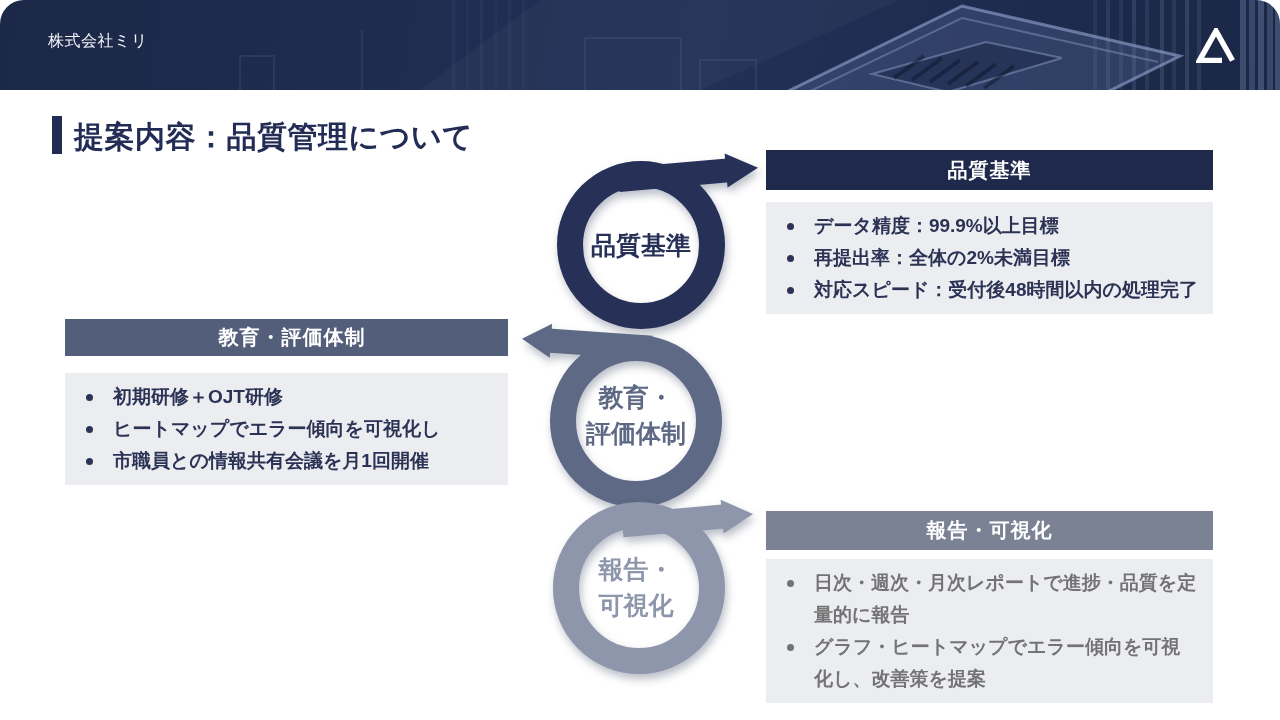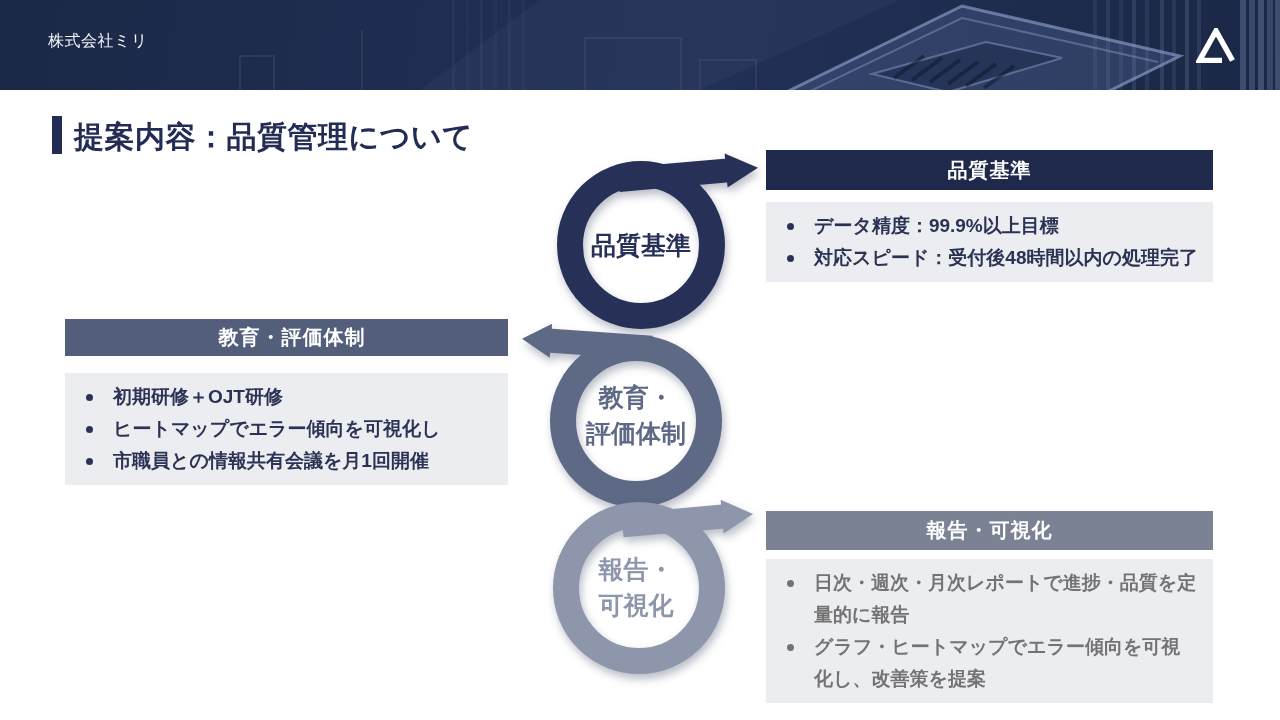--- a/index.html
+++ b/index.html
@@ -1,17 +1,17 @@
 <!DOCTYPE html>
 <html lang="ja"><head>
 <meta charset="utf-8">
 <style>
   html,body{margin:0;padding:0;background:#fff;}
   body{font-family:"Liberation Sans","DejaVu Sans",sans-serif;}
-  .slide{position:relative;width:1280px;height:720px;overflow:hidden;background:#ffffff;}
+  .slide{position:relative;width:1280px;height:720px;overflow:hidden;background:#ffffff;border-radius:24px;}
 
   
   .banner{position:absolute;left:0;top:0;width:1280px;height:90px;
     background:linear-gradient(100deg,#1b2847 0%,#223057 55%,#1a2745 100%);overflow:hidden;}
   .banner-art{position:absolute;left:0;top:0;width:1280px;height:90px;display:block;}
   .company{position:absolute;left:48px;top:31px;font-size:16px;font-weight:500;
     color:#f4f6fa;letter-spacing:.5px;z-index:2;}
   .logo{position:absolute;left:1196px;top:28px;width:40px;height:35px;z-index:2;}
 
   
@@ -146,20 +146,21 @@
     <g class="ring-label" style="color: rgb(141, 150, 171);">
       <text x="636" y="578">報告・</text>
       <text x="636" y="614">可視化</text>
     </g>
   </svg>
 
   <section class="card card-q">
     <div class="card-header" style="background-color: rgb(30, 41, 75);">品質基準</div>
     <ul class="card-body" style="color: rgb(43, 50, 84); background-color: rgb(235, 237, 241);">
       <li>データ精度：99.9%以上目標</li>
+      <li>再提出率：全体の2%未満目標</li>
       <li>対応スピード：受付後48時間以内の処理完了</li>
     </ul>
   </section>
 
   <section class="card card-e">
     <div class="card-header" style="background-color: rgb(83, 94, 123); padding-left: 11px;">教育・評価体制</div>
     <ul class="card-body" style="color: rgb(43, 50, 84); background-color: rgb(235, 237, 241);">
       <li>初期研修＋OJT研修</li>
       <li>ヒートマップでエラー傾向を可視化し</li>
       <li>市職員との情報共有会議を月1回開催</li>

